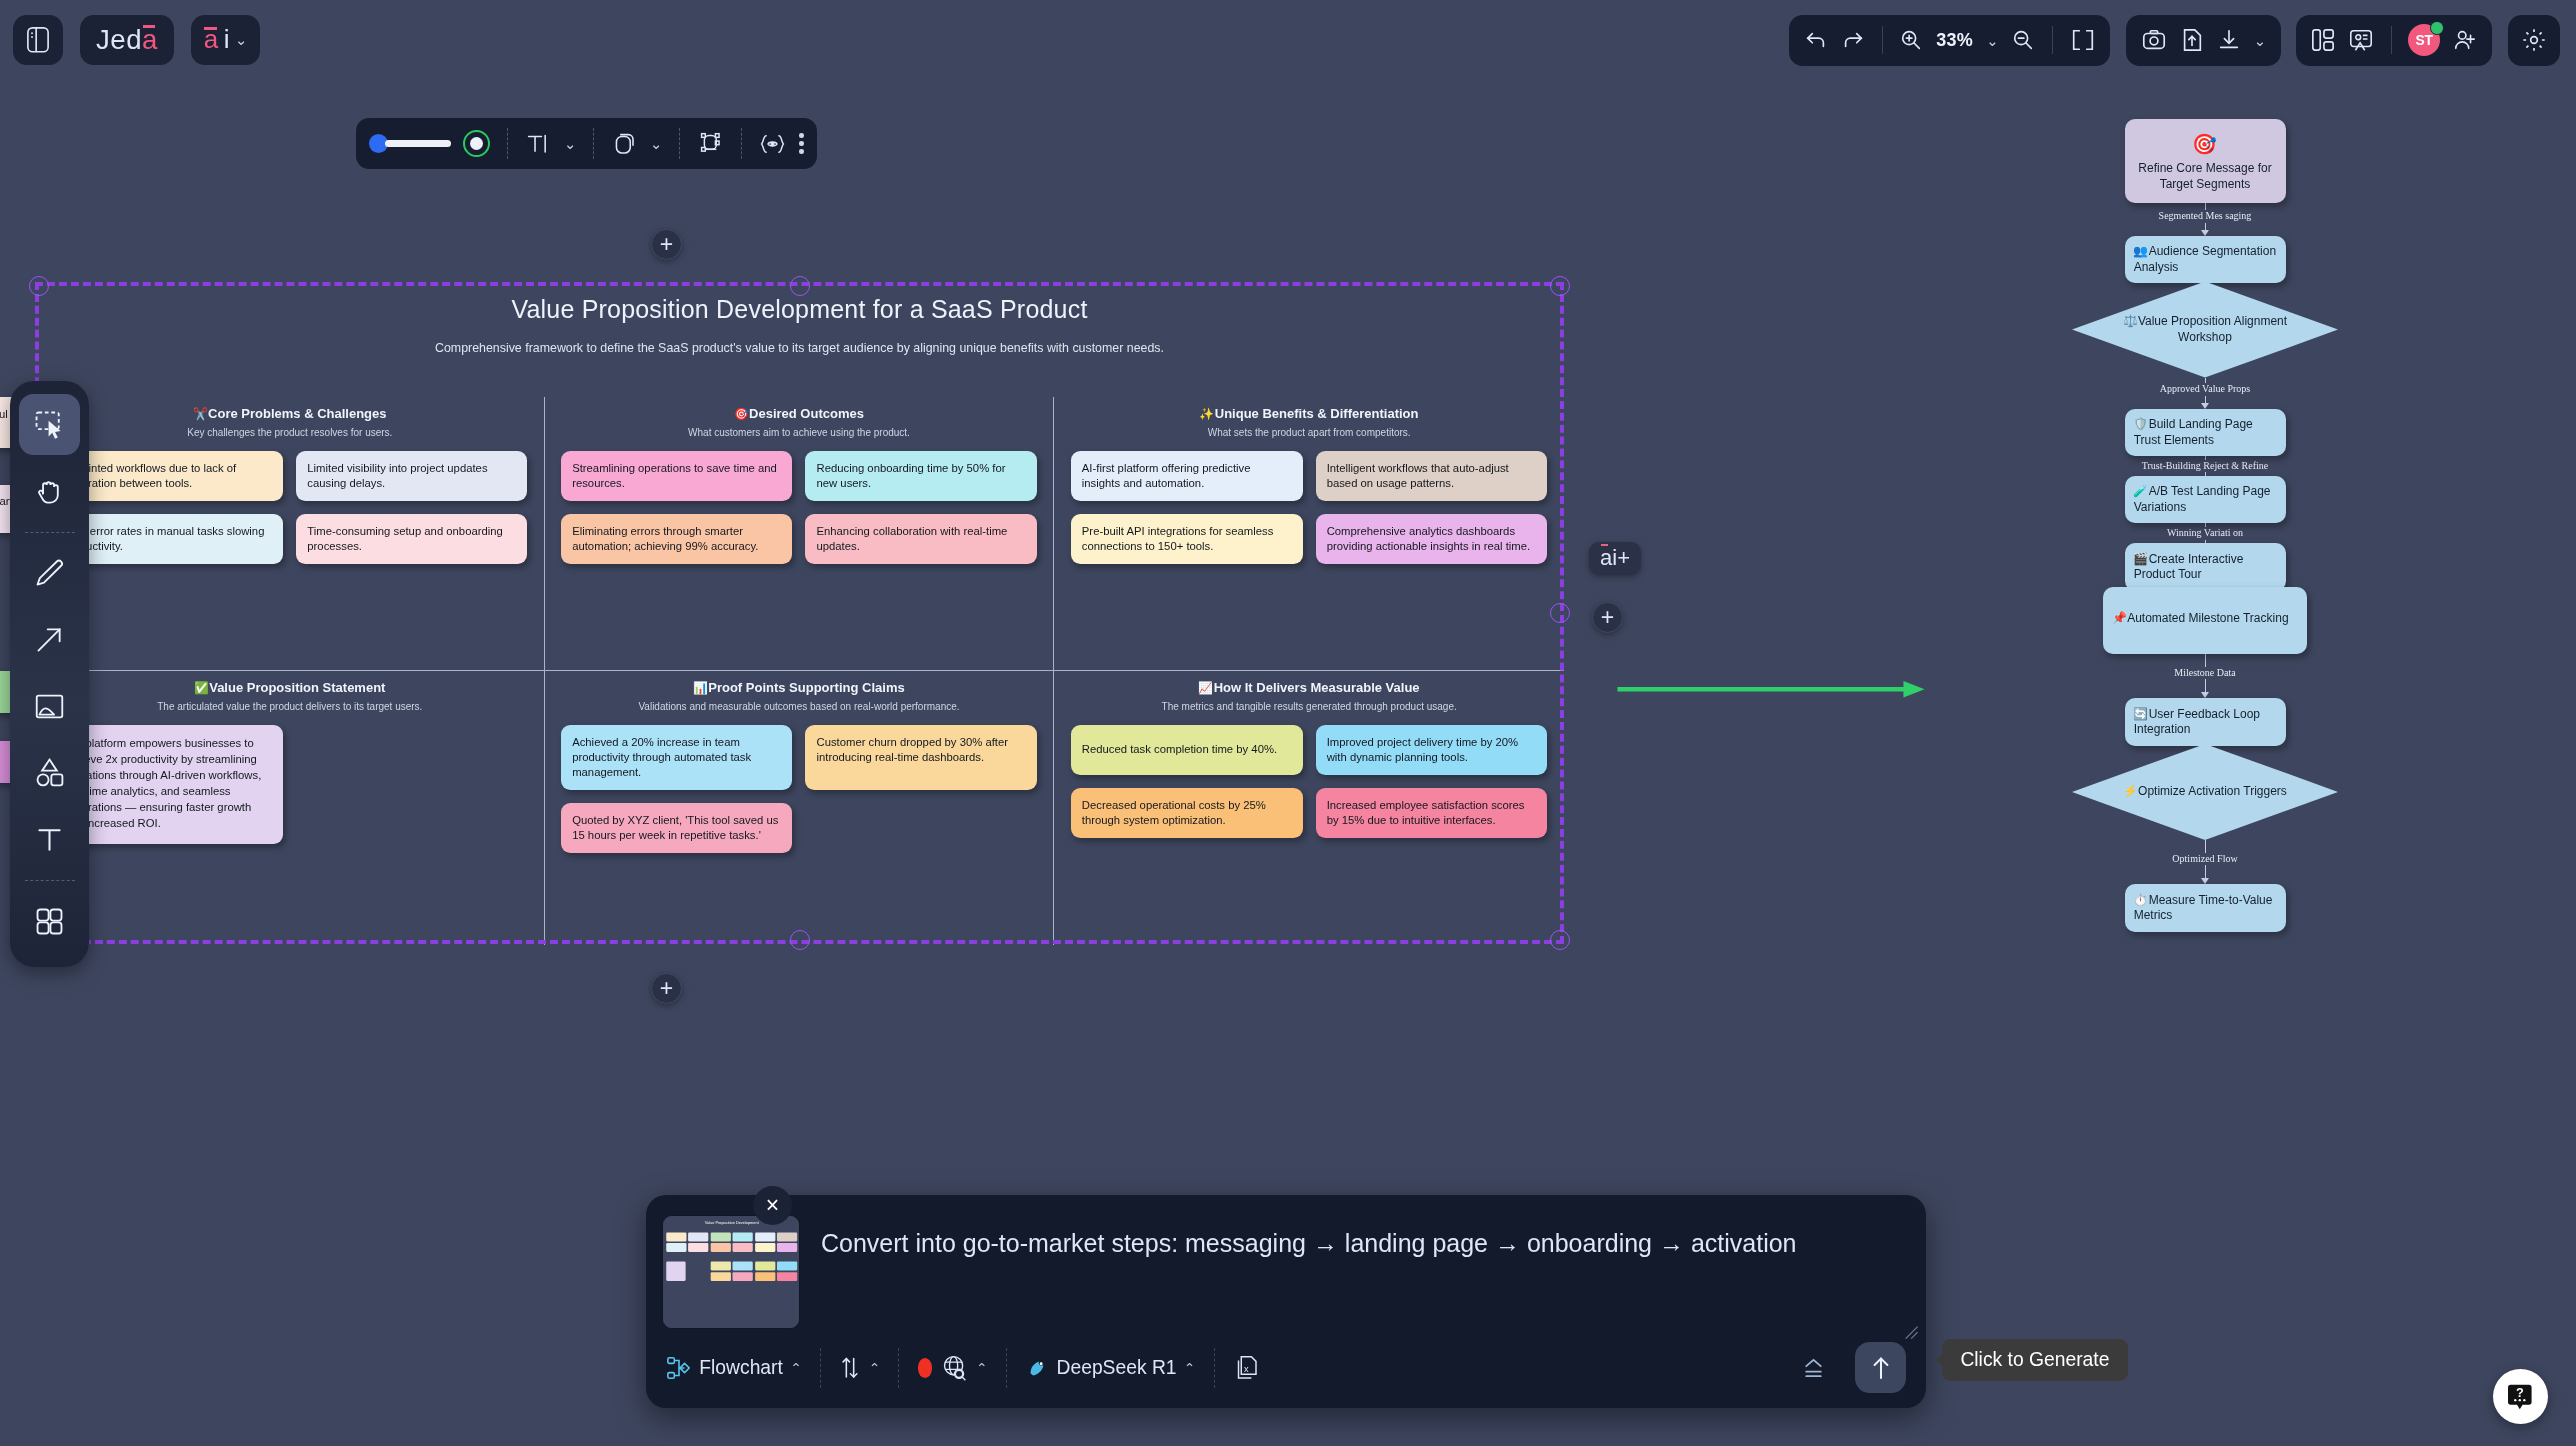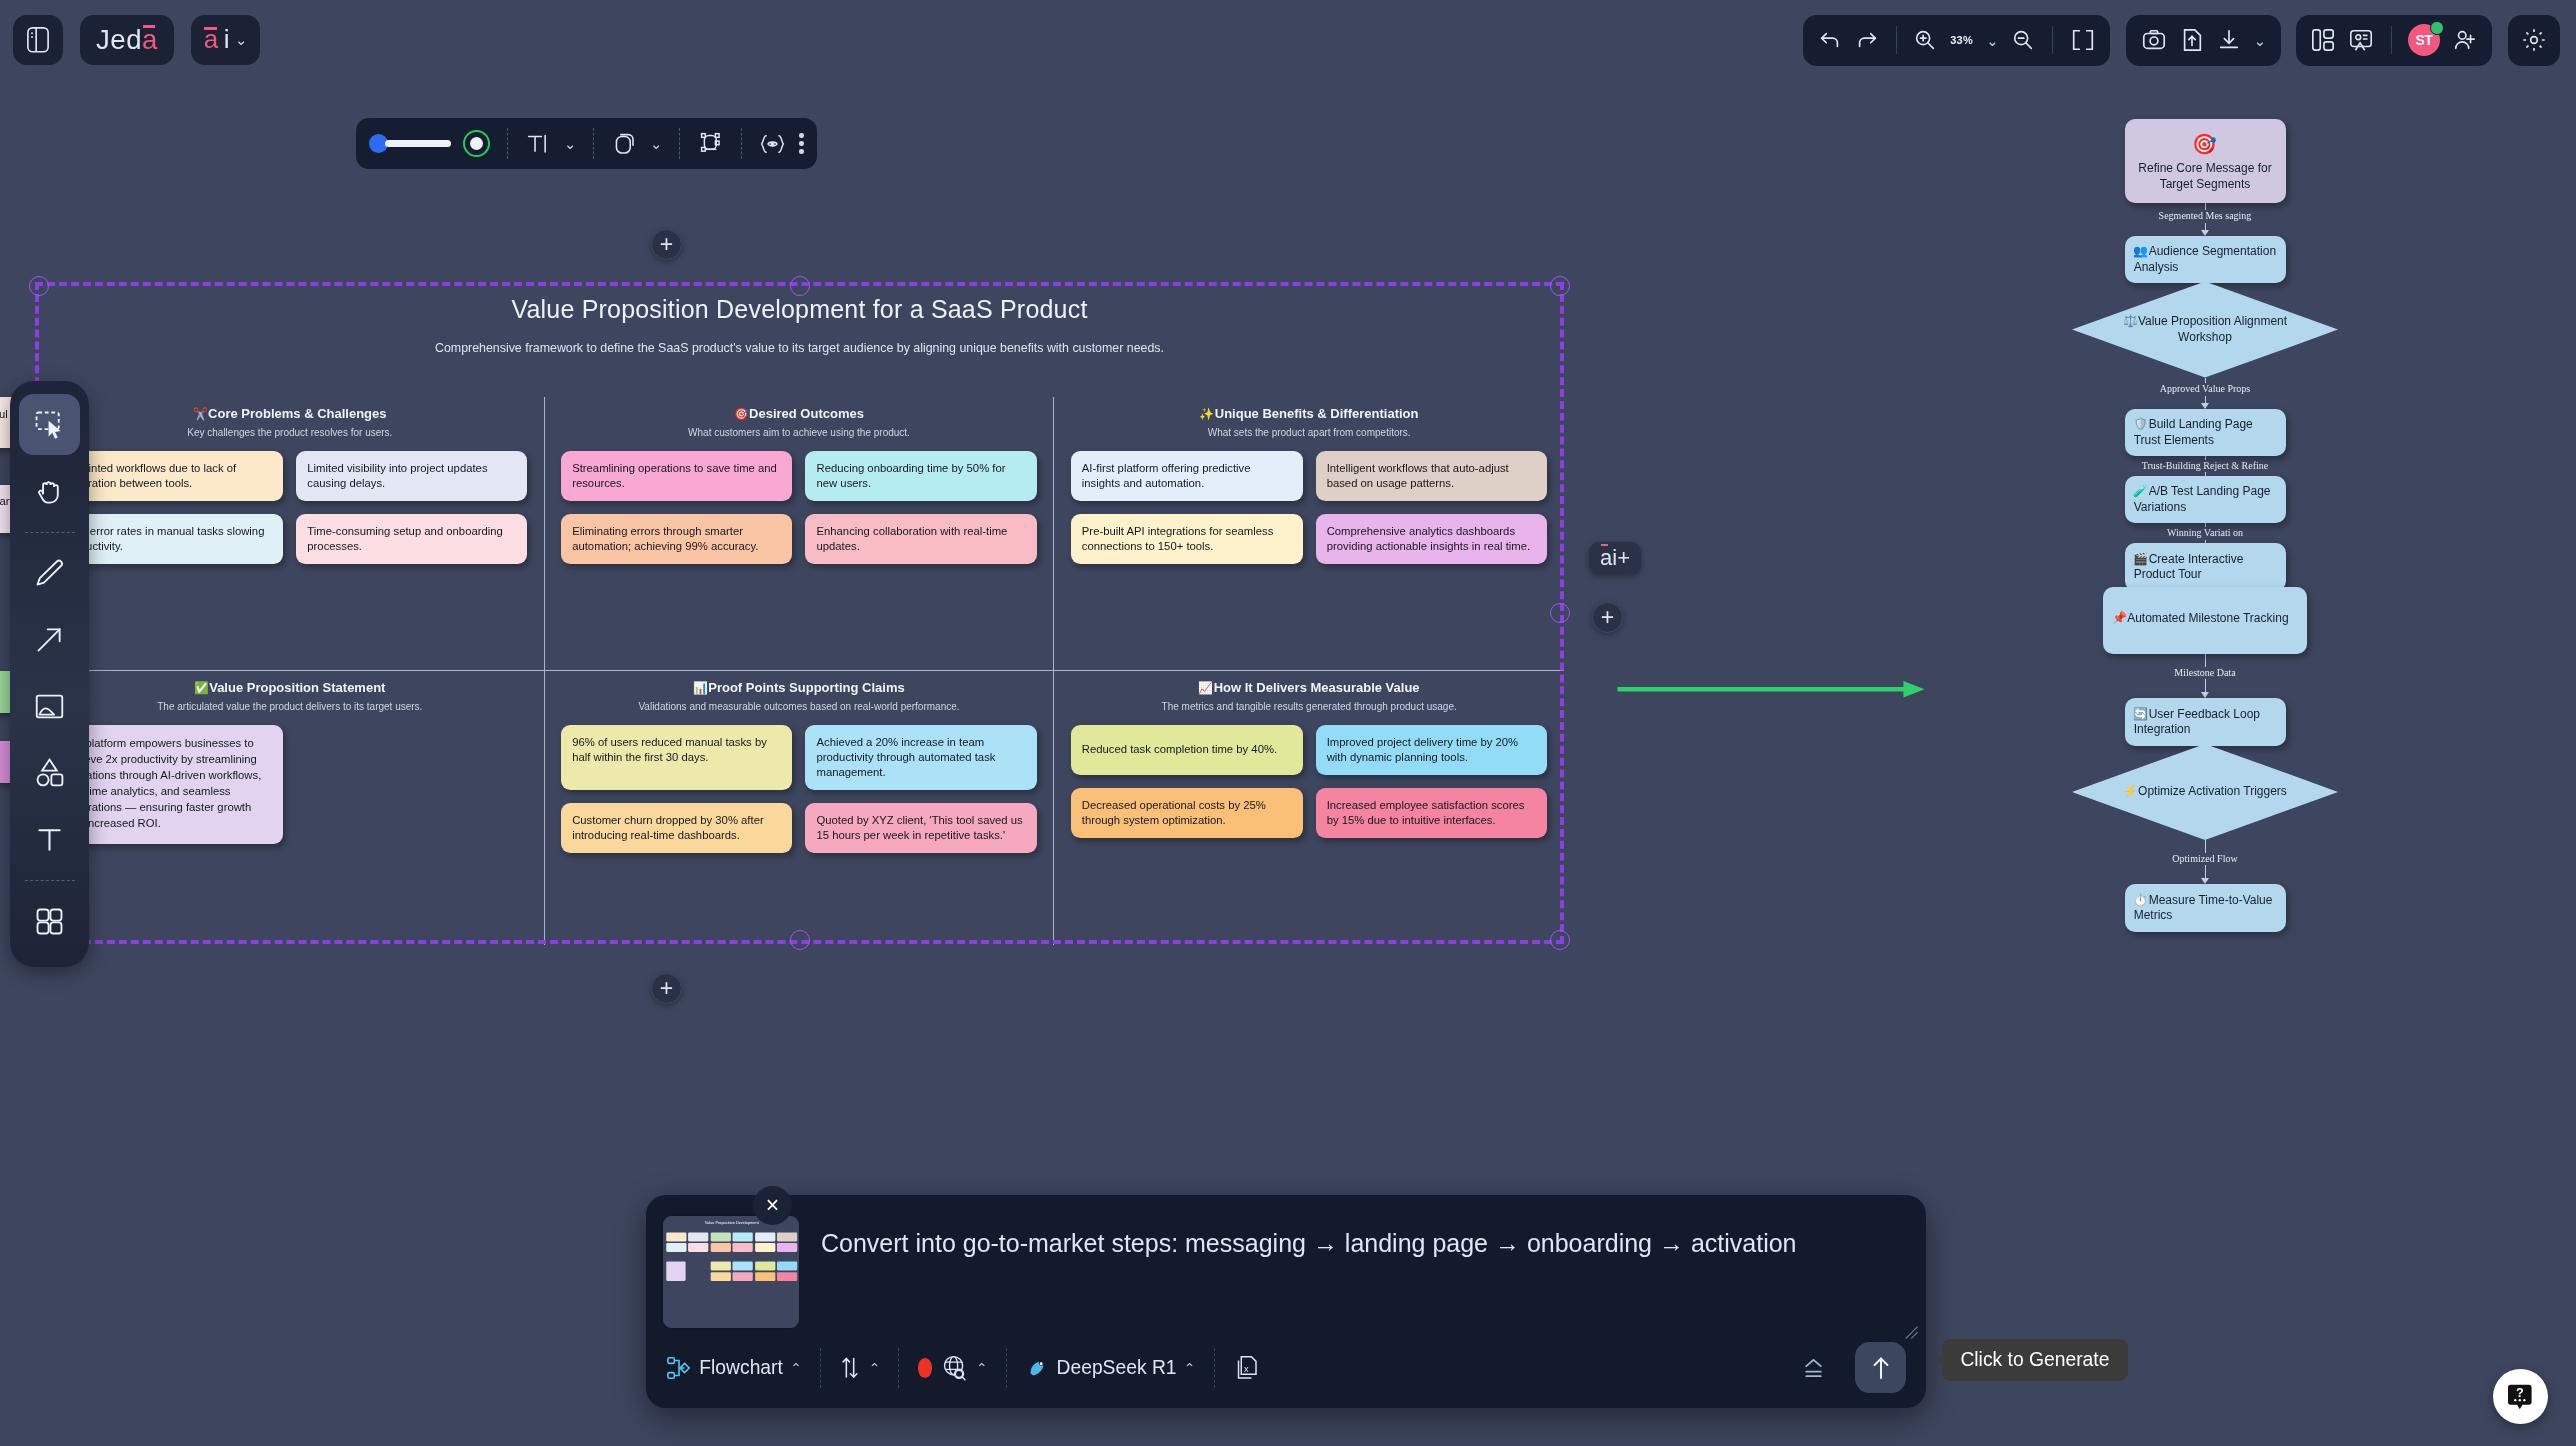--- a/index.html
+++ b/index.html
@@ -104,21 +104,21 @@
   .chev{ font-size:14.7px; color:#c7d0e4; }
 
   
   .tr-bar{ position:absolute; right:16.5px; top:14.7px; display:flex; gap:15.6px; align-items:center; }
   .grp{
     height:51px; background:#161d30; border-radius:13.8px; display:flex; align-items:center;
     padding:0 14.7px; gap:13px;
   }
   .grp .divider{ width:0.9px; height:27.6px; background:#39425c; margin:0 3.7px; }
   .ico{ display:flex;align-items:center;justify-content:center; cursor:pointer; }
-  .zoomlbl{ font-size:11px;font-weight:700;color:#eef2fb; letter-spacing:0.3px; }
+  .zoomlbl{ font-size:18px;font-weight:700;color:#eef2fb; letter-spacing:0.3px; }
   .avatar{
     width:32px;height:32px;border-radius:50%;background:#f2577e;color:#fff;
     display:flex;align-items:center;justify-content:center;font-size:13.8px;font-weight:700;
     position:relative;
   }
   .avatar .dot{
     position:absolute;right:-3.7px;top:-2.8px;width:13.8px;height:13.8px;border-radius:50%;
     background:#2fc26b;border:1.8px solid #161d30;
   }
 
@@ -297,21 +297,20 @@
           <div class="card tall vp-card" style="background:#e2d3f1;min-height:119px">Our platform empowers businesses to achieve 2x productivity by streamlining operations through AI-driven workflows, real-time analytics, and seamless integrations — ensuring faster growth and increased ROI.</div>
         </div>
       </div>
 
       <div class="cell b-r">
         <div class="cell-h">
           <span class="emoji">📊</span><span>Proof Points Supporting Claims</span>
         </div>
         <div class="cell-s">Validations and measurable outcomes based on real-world performance.</div>
         <div class="cards">
-          <div class="card tall" style="background:#ede9aa">96% of users reduced manual tasks by half within the first 30 days.</div>
           <div class="card tall" style="background:#abe2f7">Achieved a 20% increase in team productivity through automated task management.</div>
           <div class="card tall" style="background:#fad79b">Customer churn dropped by 30% after introducing real-time dashboards.</div>
           <div class="card tall" style="background:#f6a9be">Quoted by XYZ client, 'This tool saved us 15 hours per week in repetitive tasks.'</div>
         </div>
       </div>
 
       <div class="cell">
         <div class="cell-h">
           <span class="emoji">📈</span><span>How It Delivers Measurable Value</span>
         </div>

